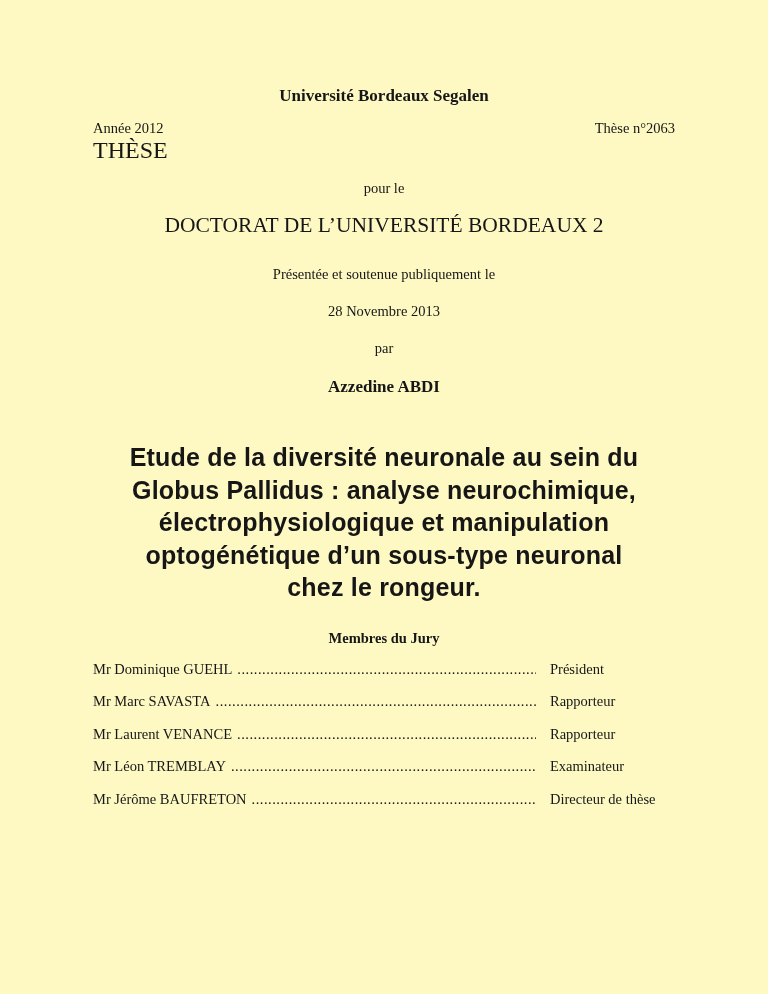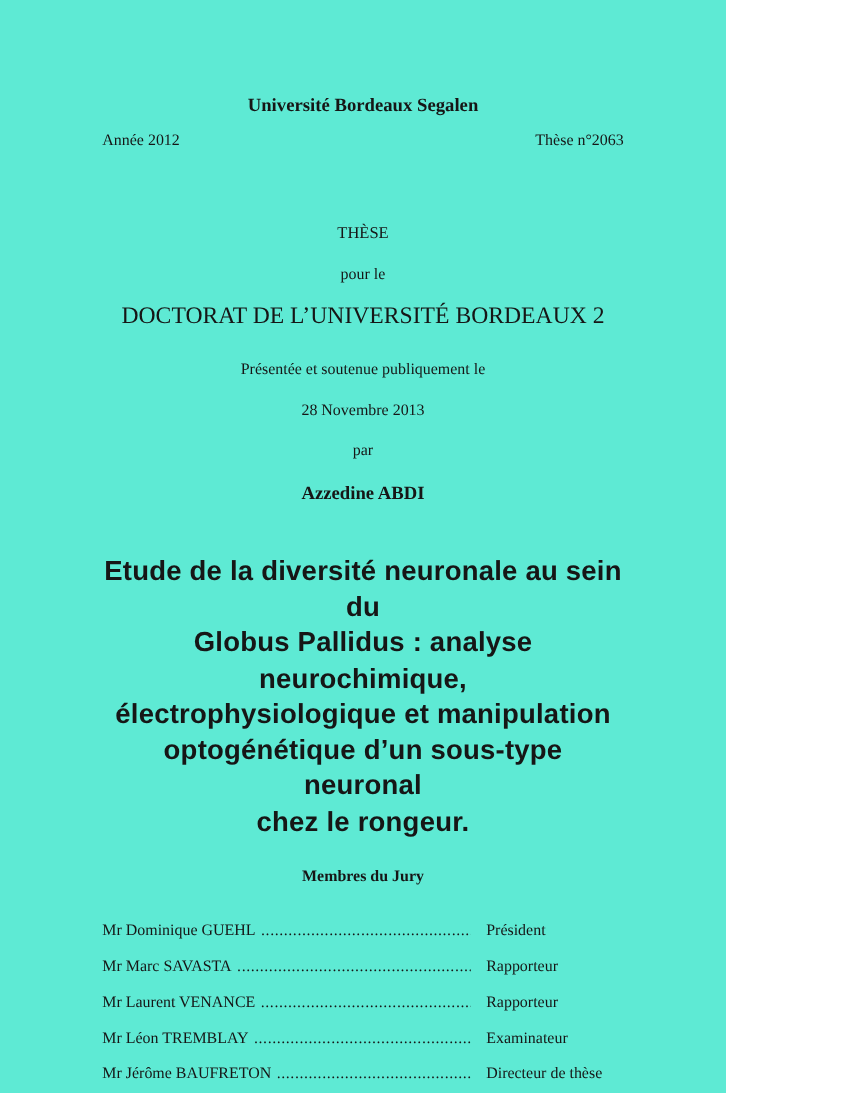--- a/index.html
+++ b/index.html
@@ -1,20 +1,20 @@
 <!DOCTYPE html>
 <html><head>
 <meta charset="utf-8">
 <style>
   html, body { margin: 0; padding: 0; background: #ffffff; }
   .page {
     position: relative;
-    width: 660px;
+    width: 768px;
     height: 994px;
-    background: #5eead4;
+    background: #fef9c3;
     color: #161616;
     font-family: "Liberation Serif", serif;
     overflow: hidden;
     box-sizing: border-box;
   }
   .content {
     padding: 86px 93px 0 93px;
   }
 
   .university {
@@ -24,24 +24,23 @@
     text-align: center;
   }
   .meta-row {
     margin-top: 14px;
     display: flex;
     justify-content: space-between;
     font-size: 14.5px;
     line-height: 17px;
   }
   .these-heading {
-    margin-top: 62px;
-    font-size: 15px;
+    font-size: 24px;
     line-height: 26px;
-    text-align: center;
+    text-align: left;
   }
   .pour-le {
     margin-top: 17px;
     font-size: 14.5px;
     line-height: 17px;
     text-align: center;
   }
   .doctorat-heading {
     margin-top: 15px;
     font-size: 21.5px;
@@ -91,21 +90,21 @@
     letter-spacing: 0.2px;
   }
   .jury-heading {
     margin-top: 26px;
     font-size: 14.5px;
     line-height: 17px;
     font-weight: bold;
     text-align: center;
   }
   .jury-list {
-    margin-top: 32px;
+    margin-top: 14px;
     font-size: 14.5px;
   }
   .jury-row {
     display: flex;
     align-items: baseline;
     line-height: 17px;
     margin-bottom: 15.5px;
   }
   .jury-name { white-space: nowrap; }
   .jury-leader {

